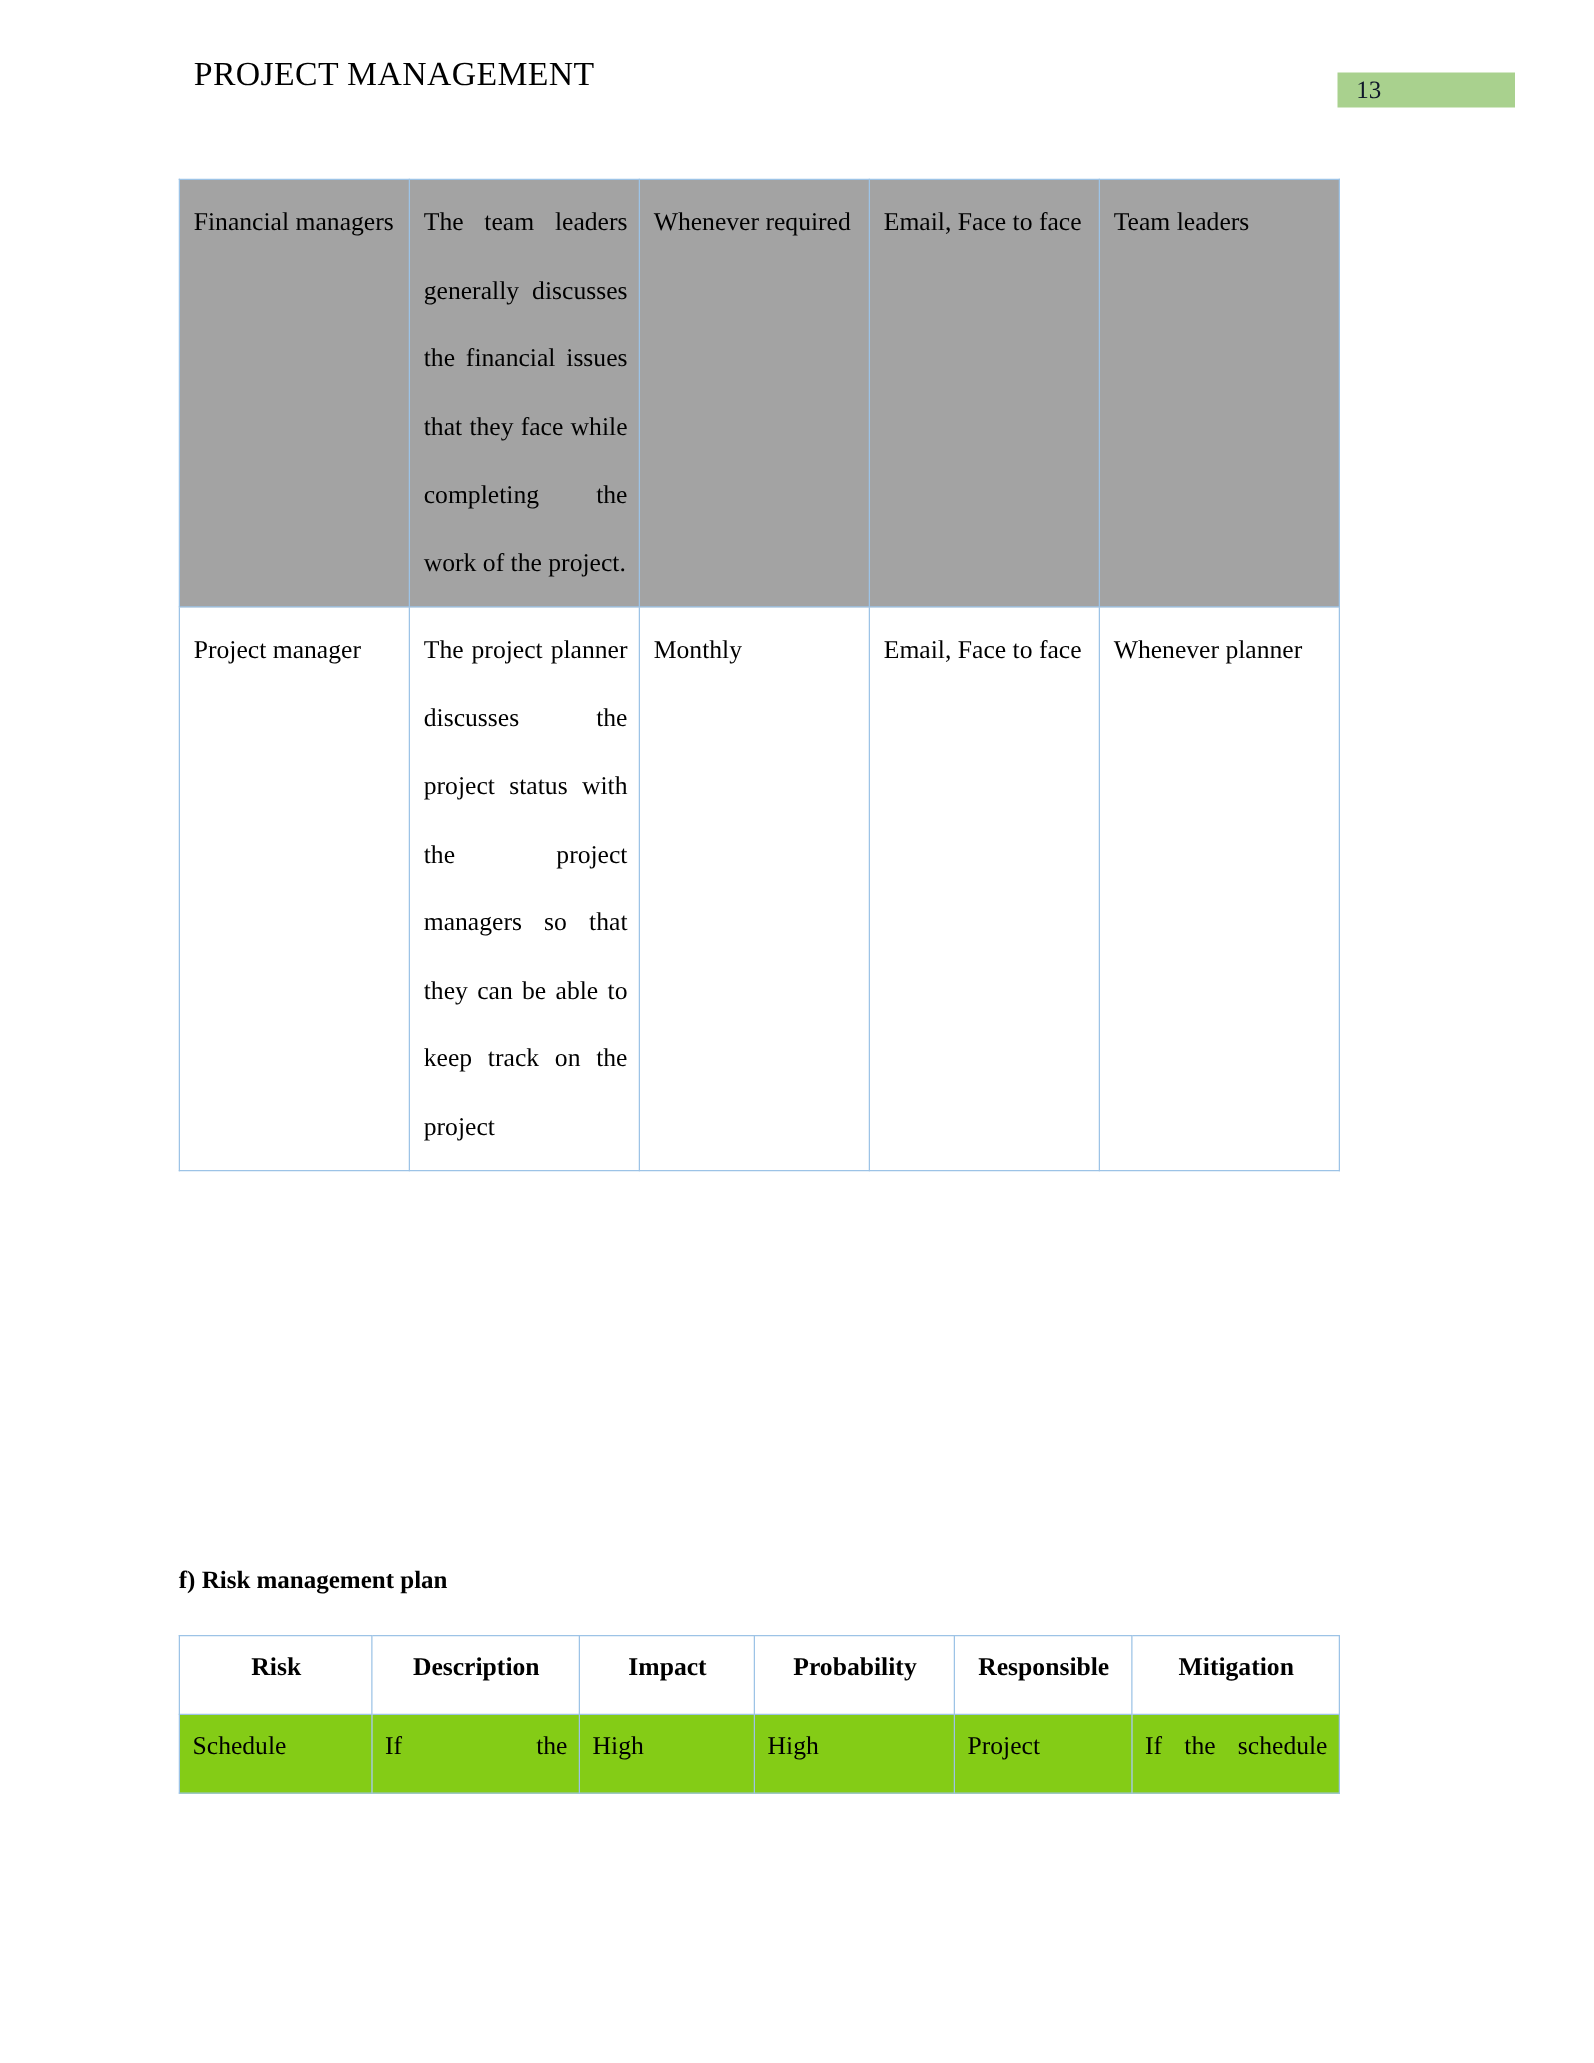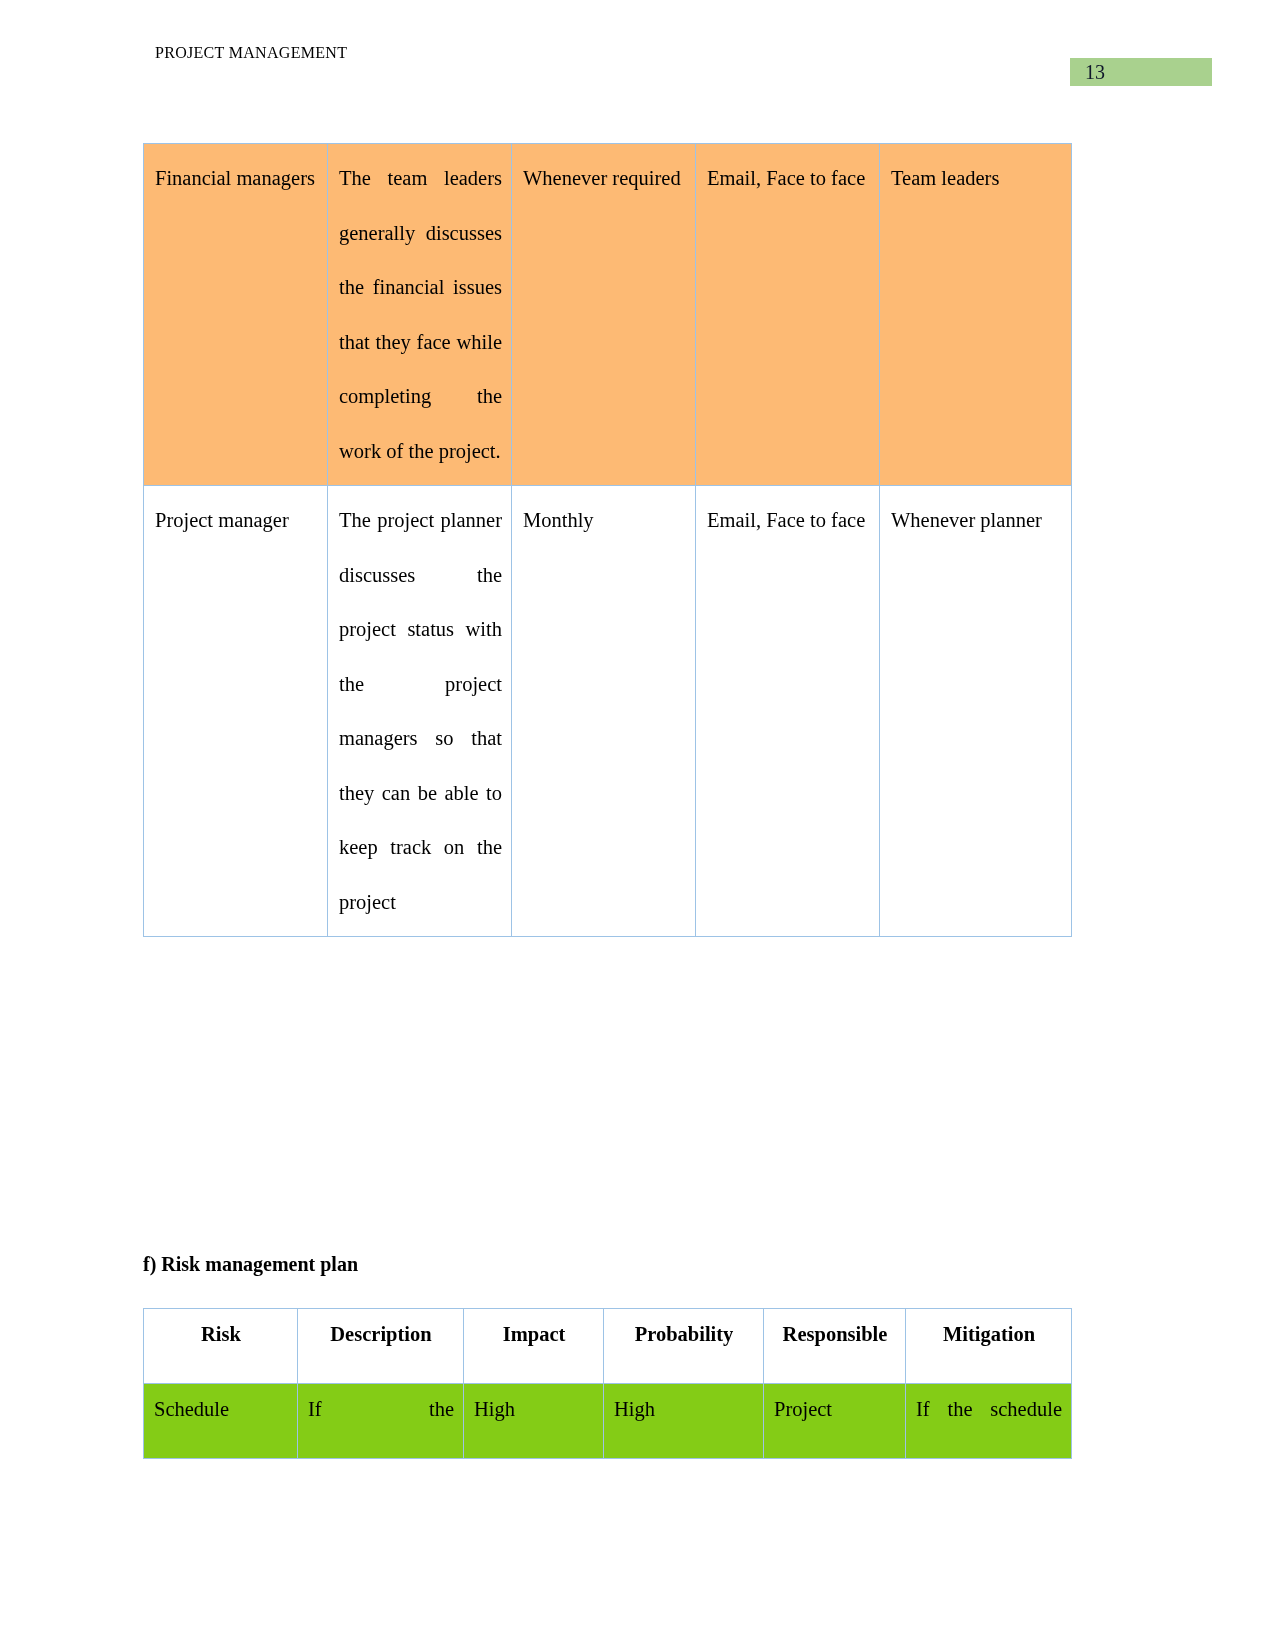--- a/index.html
+++ b/index.html
@@ -22,21 +22,21 @@
     position: absolute;
     top: 0;
     left: 0;
     width: 1275px;
     height: 100px;
   }
   .header-title {
     position: absolute;
     left: 155px;
     top: 44px;
-    font-size: 16px;
+    font-size: 27px;
     letter-spacing: 0.3px;
     color: #000000;
     white-space: nowrap;
   }
   .page-number-badge {
     position: absolute;
     left: 1070px;
     top: 58px;
     width: 142px;
     height: 28px;
@@ -79,21 +79,21 @@
   table.doc-table td.last-line,
   table.doc-table td p:last-child {
     text-align-last: left;
   }
   .comm-table .c1 { width: 184px; }
   .comm-table .c2 { width: 184px; }
   .comm-table .c3 { width: 184px; }
   .comm-table .c4 { width: 184px; }
   .comm-table .c5 { width: 192px; }
 
-  .row-shaded td { background: #fdba74; }
+  .row-shaded td { background: #a3a3a3; }
   .row-plain td  { background: #ffffff; }
 
   .cell-text {
     margin: 0;
     text-align: justify;
     text-align-last: left;
     hyphens: none;
   }
   .cell-text.justify-all {
     text-align: justify;
@@ -119,21 +119,21 @@
     width: 928px;
   }
   table.risk-table {
     border-collapse: collapse;
     table-layout: fixed;
     width: 928px;
   }
   table.risk-table td {
     border: 1px solid #9dc3e6;
     vertical-align: top;
-    padding: 8px 9px 20px 10px;
+    padding: 8px 9px 8px 10px;
     font-size: 20.5px;
     line-height: 34px;
     height: 46px;
   }
   .risk-table .rc1 { width: 154px; }
   .risk-table .rc2 { width: 166px; }
   .risk-table .rc3 { width: 140px; }
   .risk-table .rc4 { width: 160px; }
   .risk-table .rc5 { width: 142px; }
   .risk-table .rc6 { width: 166px; }

